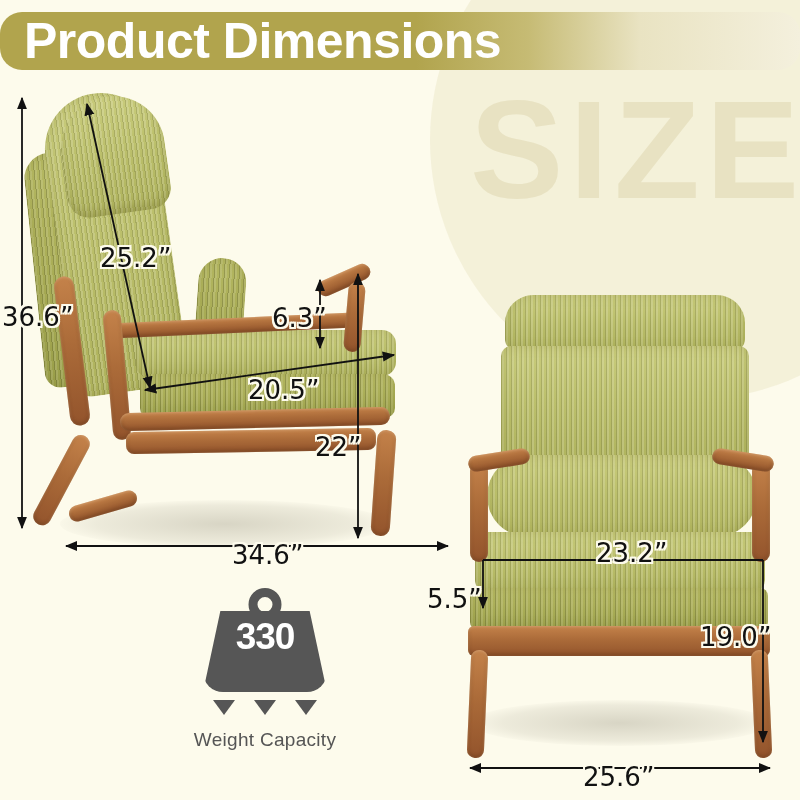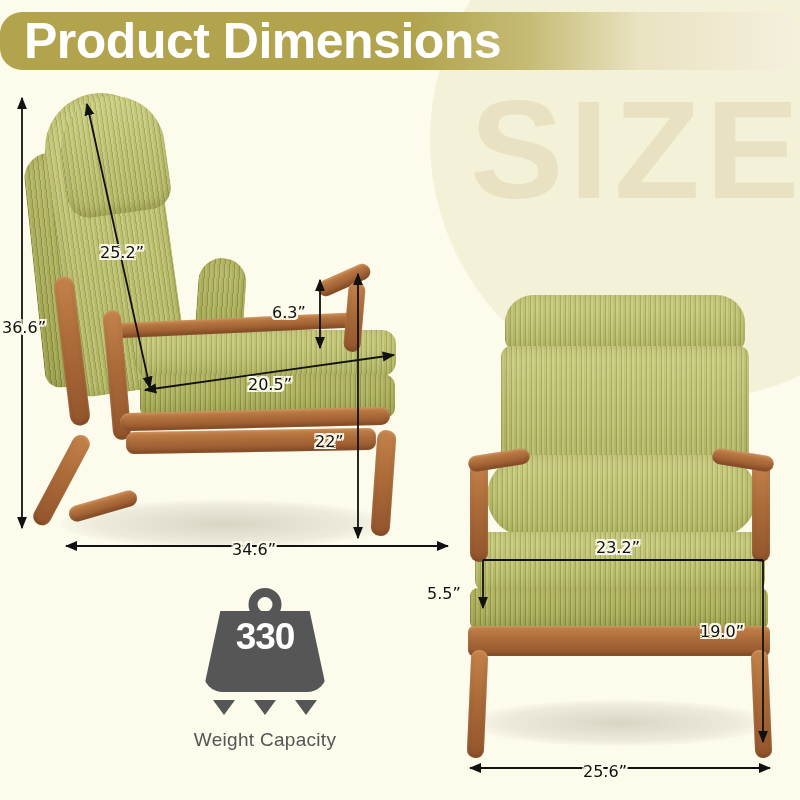--- a/index.html
+++ b/index.html
@@ -93,21 +93,21 @@
     font-family:"DejaVu Sans", sans-serif;
     font-size:19px;
     color:#111;
     white-space:nowrap;
     text-shadow:
       -2px -2px 0 #fdfbec, 2px -2px 0 #fdfbec,
       -2px  2px 0 #fdfbec, 2px  2px 0 #fdfbec,
        0   -2px 0 #fdfbec, 0    2px 0 #fdfbec,
       -2px  0   0 #fdfbec, 2px  0   0 #fdfbec;
   }
-  .dim-label.big{ font-size:16px; }
+  .dim-label.big{ font-size:26px; }
 
   svg.overlay{
     position:absolute; left:0; top:0;
     width:800px; height:800px;
     pointer-events:none;
   }
 
   
   .weight-block{
     position:absolute;
@@ -258,21 +258,21 @@
 
     <line x1="483" y1="560" x2="763" y2="560" stroke="#111" stroke-width="1.8"></line>
 
     <line x1="483" y1="560" x2="483" y2="608" stroke="#111" stroke-width="1.8" marker-end="url(#ah)"></line>
 
     <line x1="763" y1="560" x2="763" y2="742" stroke="#111" stroke-width="1.8" marker-end="url(#ah)"></line>
 
     <line x1="470" y1="768" x2="770" y2="768" stroke="#111" stroke-width="1.8" marker-start="url(#ah)" marker-end="url(#ah)"></line>
   </svg>
 
-  <div class="dim-label big" style="left:2px;  top:318px;">36.6”</div>
+  <div class="dim-label big" style="left:2px;  top:302px;">36.6”</div>
   <div class="dim-label big" style="left:100px; top:243px;">25.2”</div>
   <div class="dim-label big" style="left:272px; top:303px;">6.3”</div>
   <div class="dim-label big" style="left:248px; top:375px;">20.5”</div>
   <div class="dim-label big" style="left:315px; top:432px;">22”</div>
   <div class="dim-label big" style="left:232px; top:540px;">34.6”</div>
 
   <div class="dim-label big" style="left:596px; top:538px;">23.2”</div>
   <div class="dim-label big" style="left:427px; top:584px;">5.5”</div>
   <div class="dim-label big" style="left:700px; top:622px;">19.0”</div>
   <div class="dim-label big" style="left:583px; top:762px;">25.6”</div>

